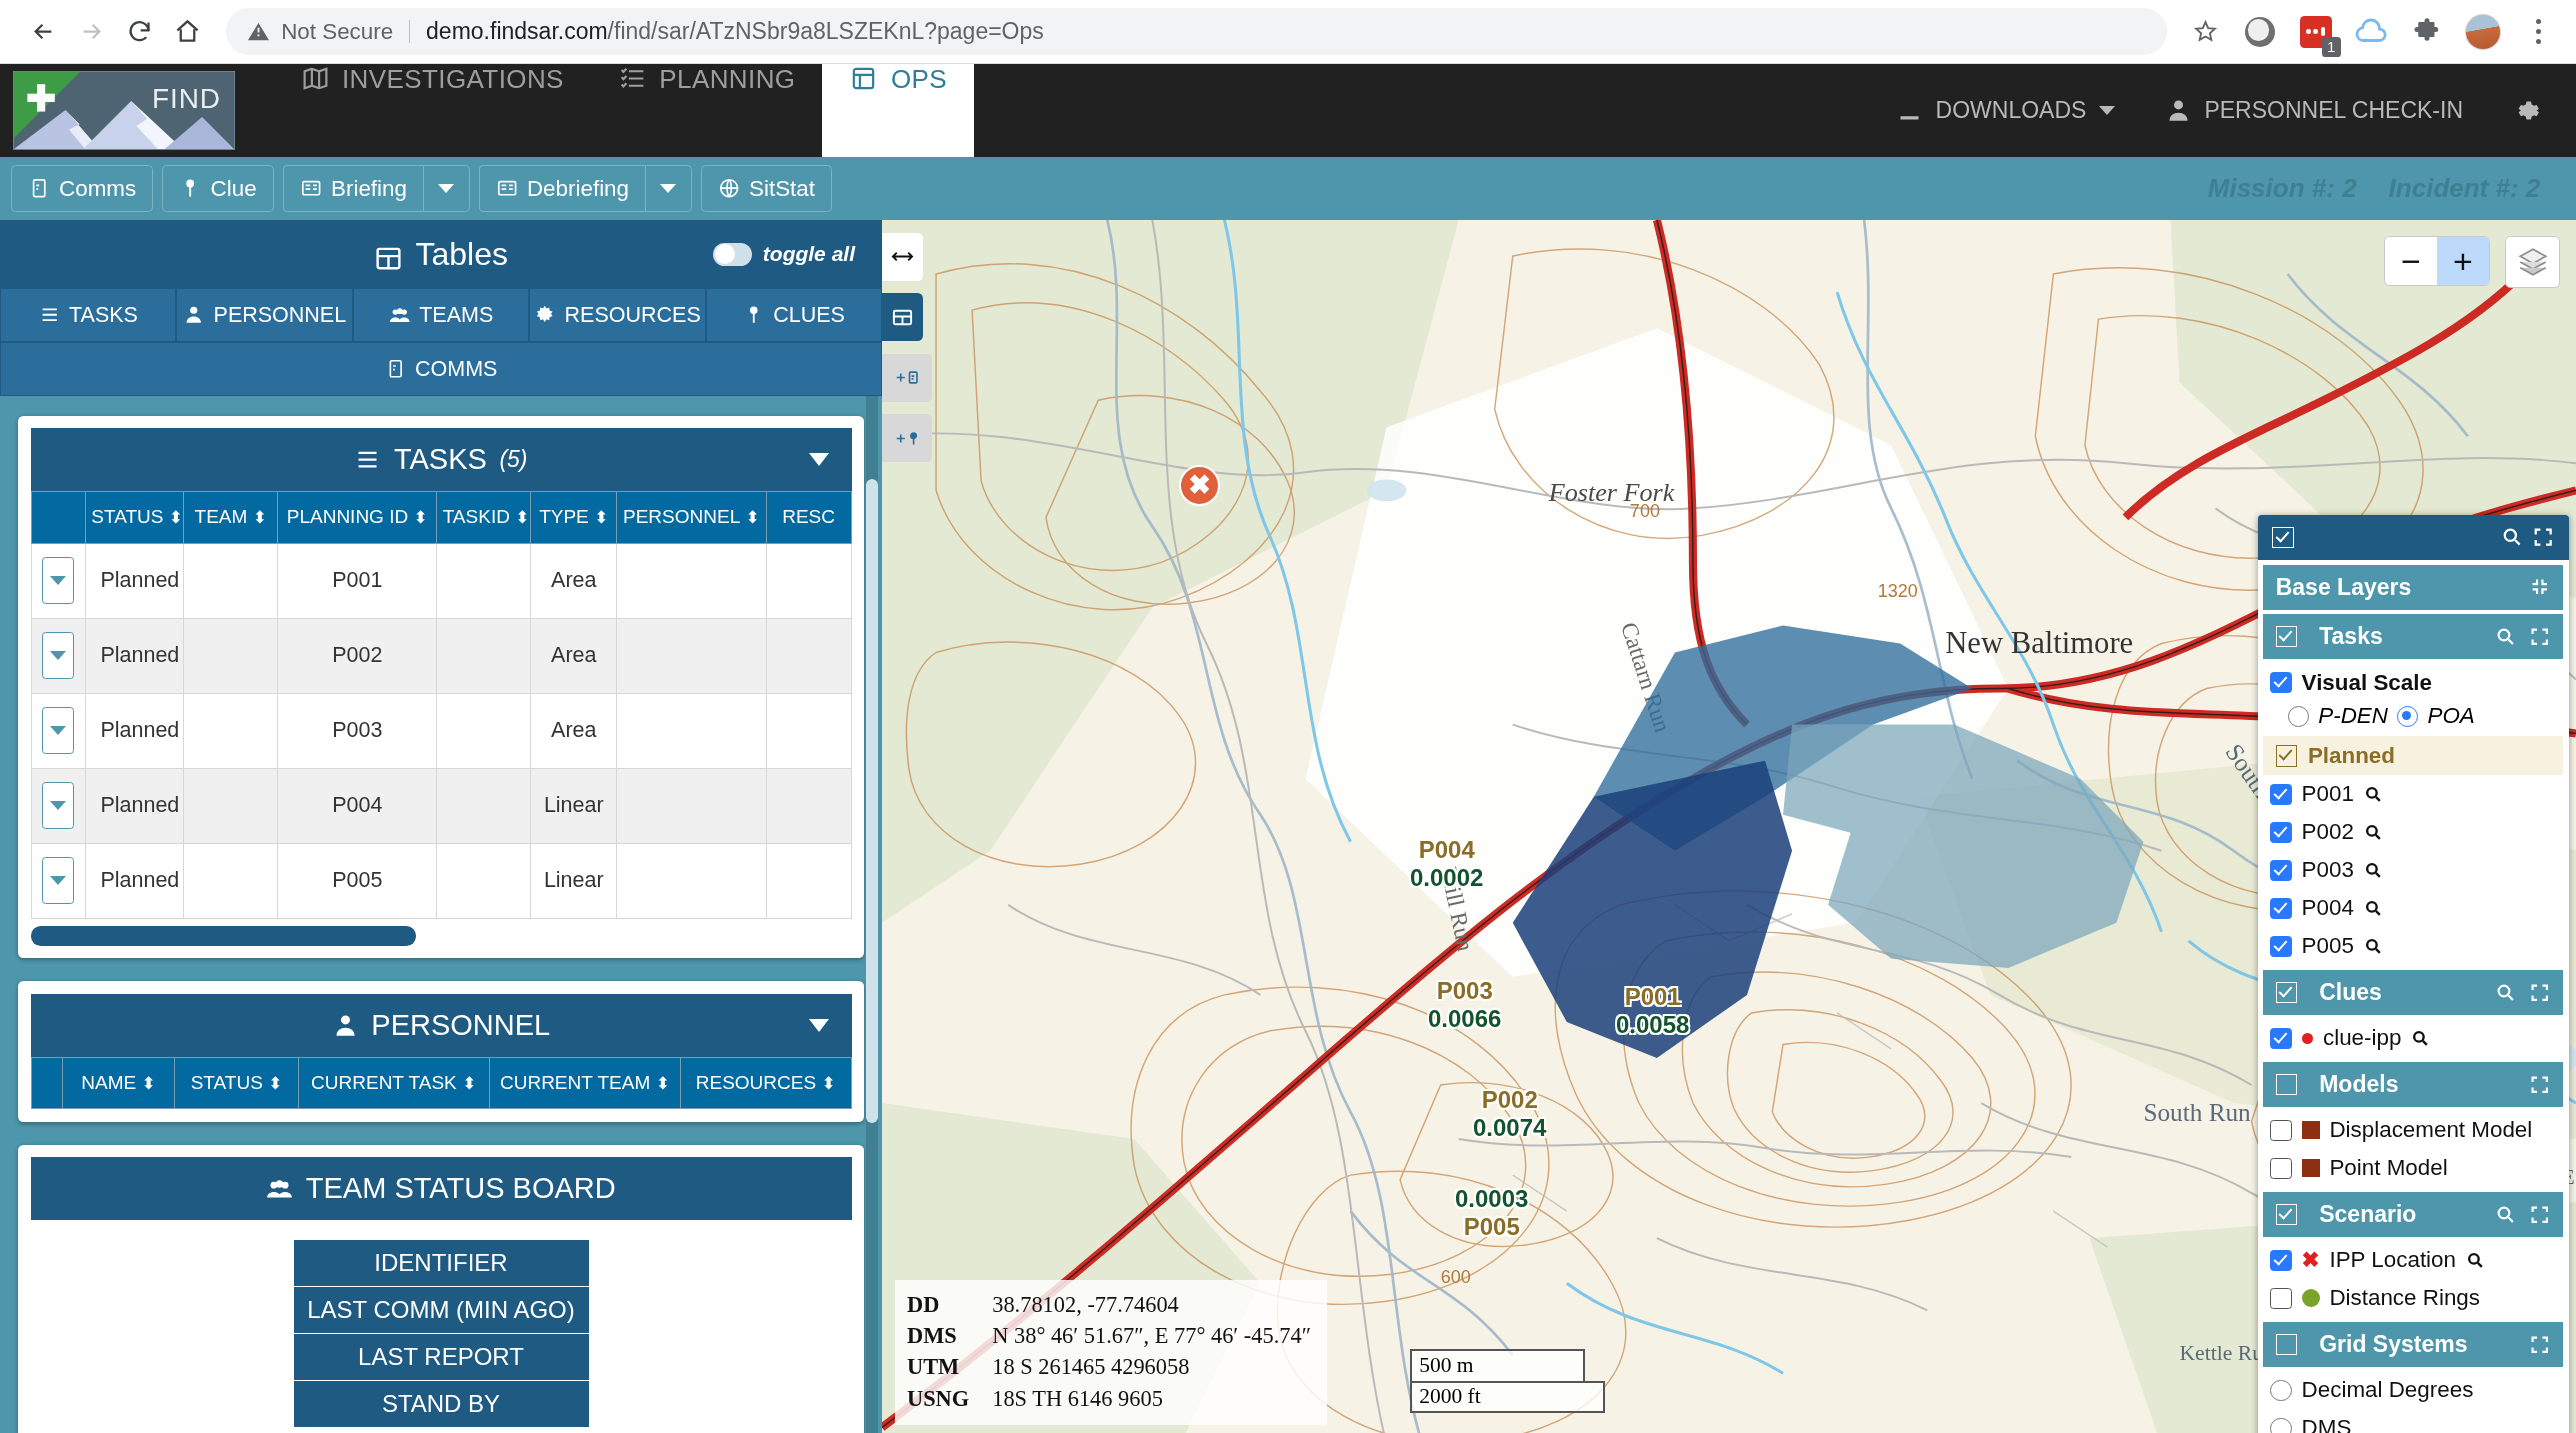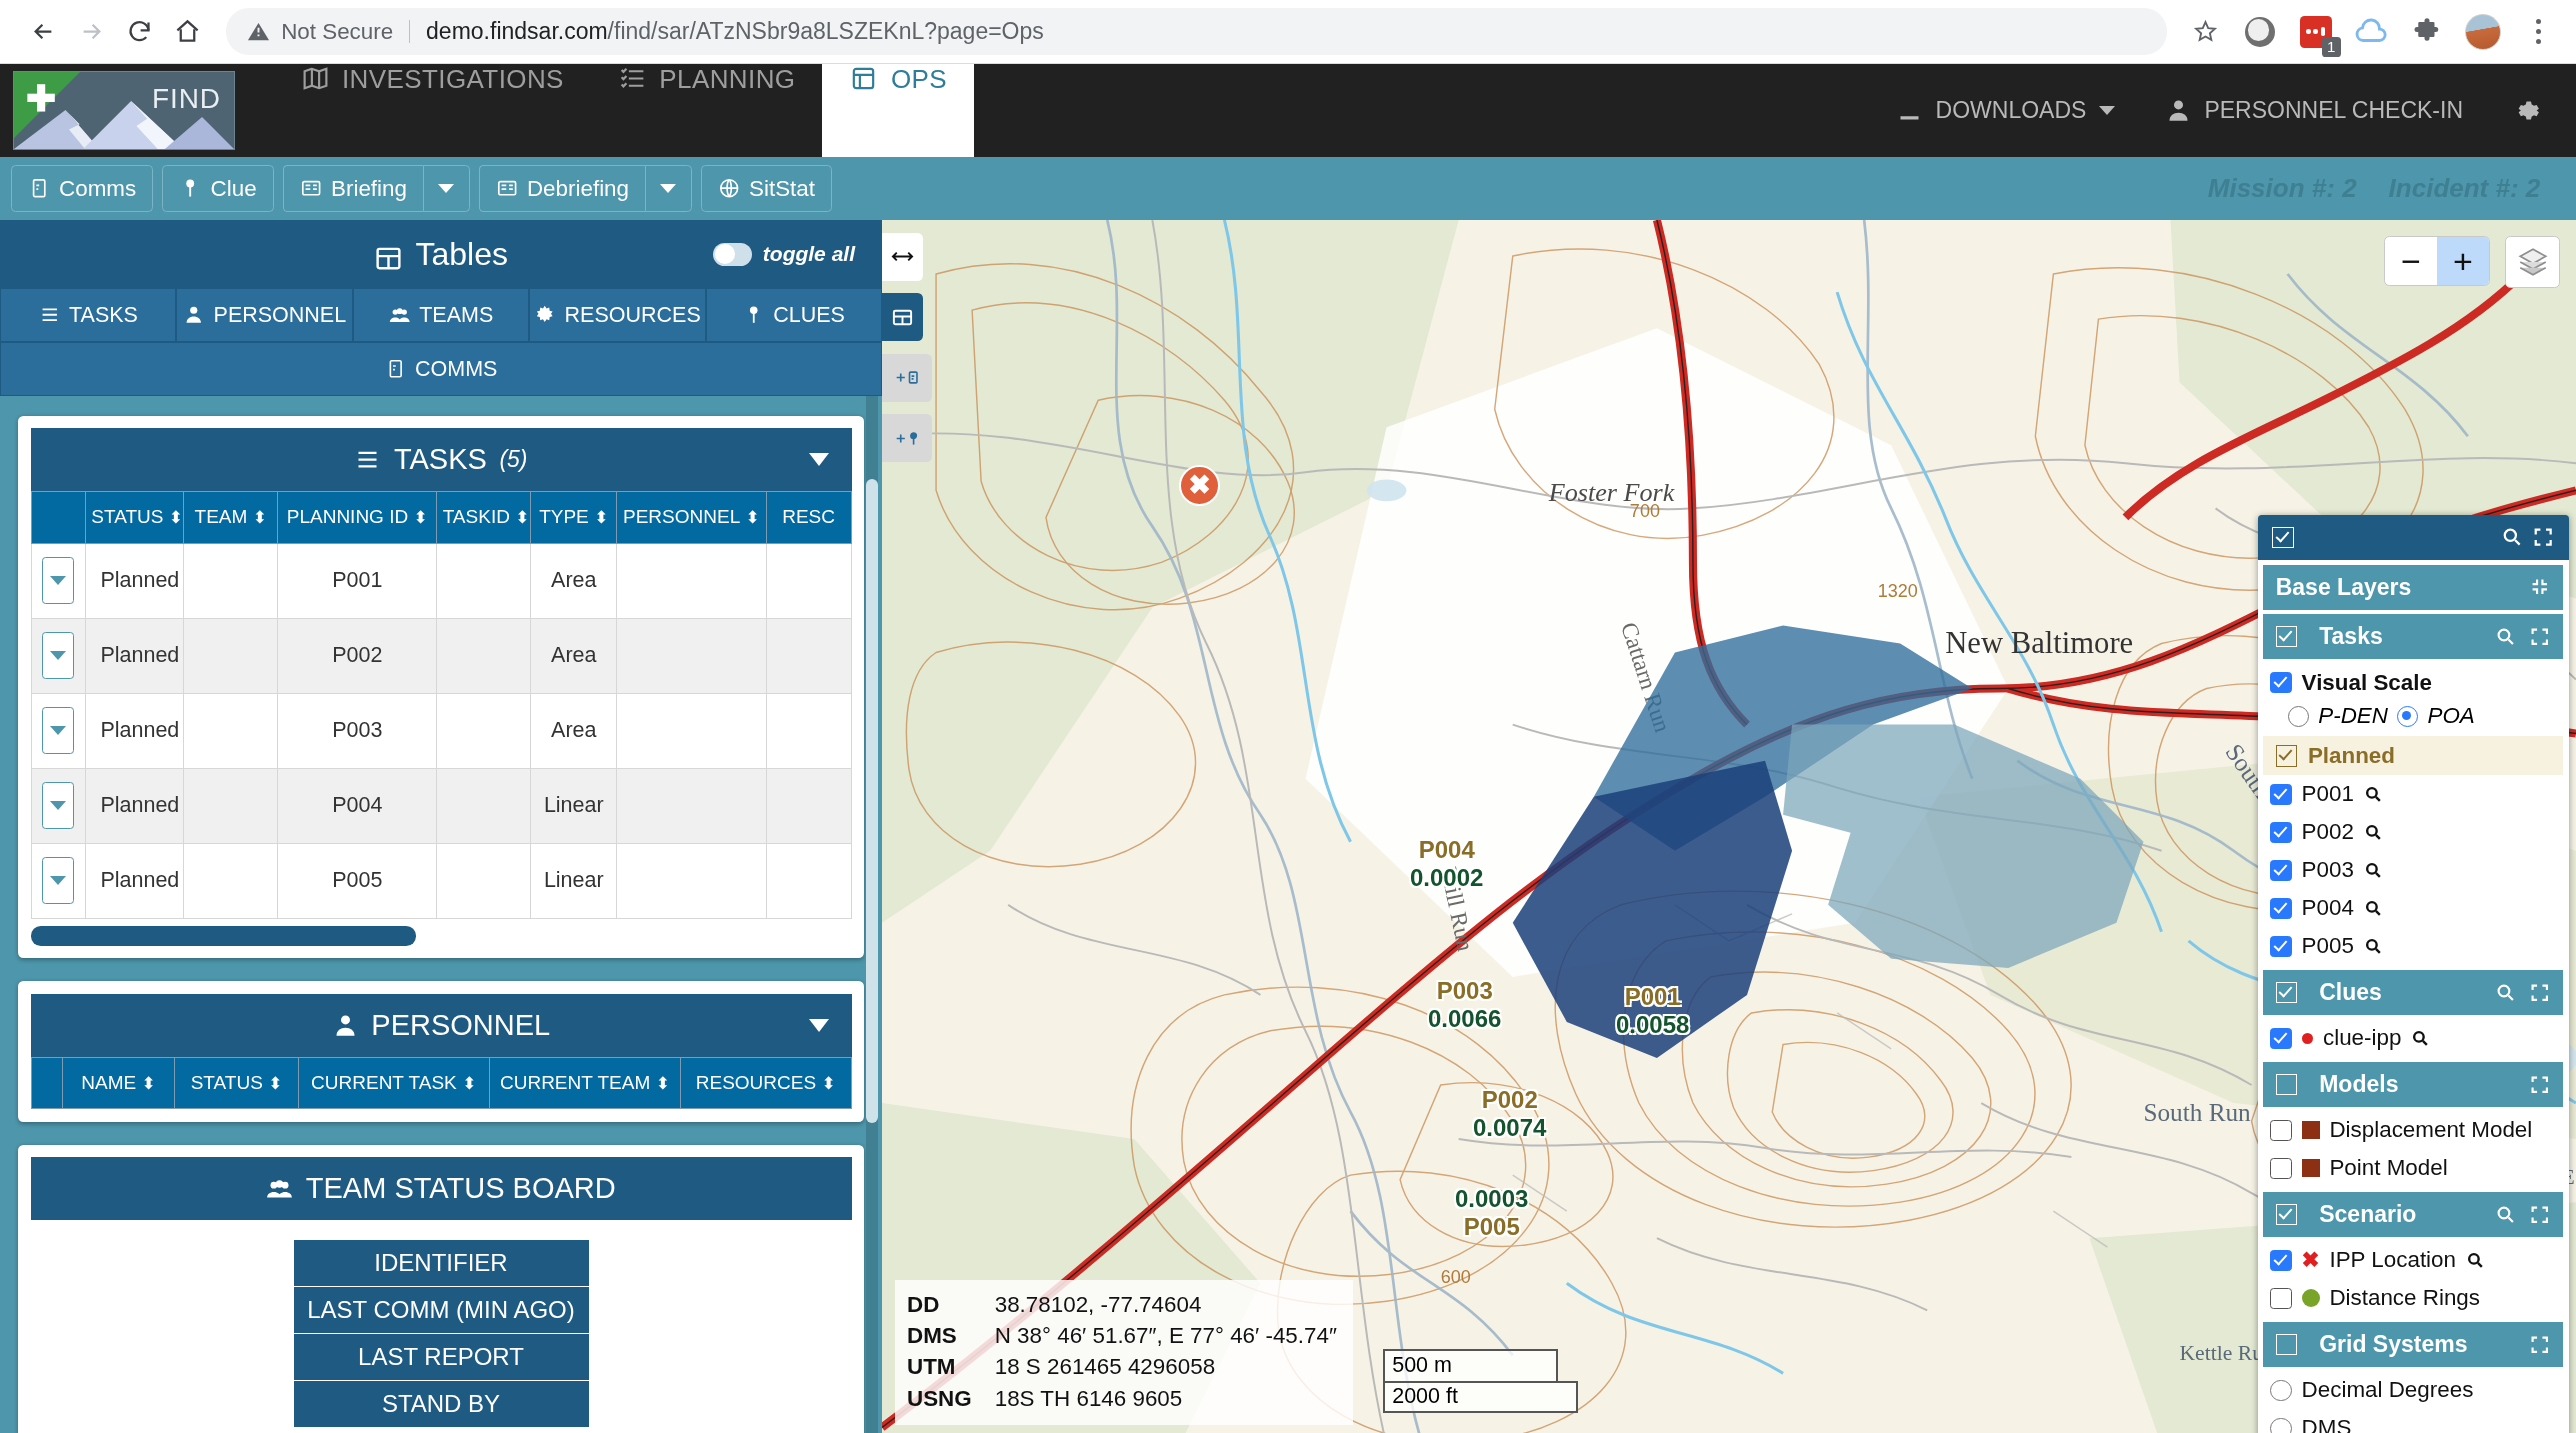--- a/index.html
+++ b/index.html
@@ -240,24 +240,24 @@
   .swatch { width: 18px;height:18px; display:inline-block; flex:0 0 auto;}
   .swatch.circle { border-radius:50%; }
   .radio-line { display:flex;align-items:center;gap:9px;padding: 1.8px 0 7.2px 30px; font-size:22.4px;font-style:italic;}
 
   
   .coordbox {
     position:absolute; left: 12.5px; bottom: 9px; z-index: 16;
     background: rgba(255,255,255,0.82); padding: 9px 16px 10.7px 12.5px;
     font-size: 22.4px; color:#111;
   }
-  .coordbox table { border-collapse: collapse; }
+  .coordbox table { border-collapse: collapse; font-family: Liberation Serif, serif; }
   .coordbox td { padding: 2.7px 0; }
   .coordbox td.lbl { font-weight: 700; padding-right: 23px; }
-  .scalebar { position:absolute; left: 501px; bottom: 21.5px; z-index: 16; width: 224px;}
+  .scalebar { position:absolute; left: 528px; bottom: 21.5px; z-index: 16; width: 224px; font-family: Liberation Serif, serif;}
   .scale-line { border: 2.7px solid #555; border-top: none; height: 23px; background: rgba(255,255,255,.78);
     display:flex; align-items:center; padding-left: 7.2px; font-size: 21.5px;}
   .scale-line.top { border-bottom:none; border-top: 2.7px solid #555; height: 32px; width: 175px;}
   .scale-line.bot { height: 32px; width: 195px; border-top: 2.7px solid #555; border-bottom: 2.7px solid #555;}
 
   .task-label { position:absolute; z-index: 12; text-align:center; pointer-events:none;}
   .task-label .nm { color:#8a6d27; font-size: 24px; font-weight: 700;
     text-shadow: -1.8px -1.8px 0 #fff, 1.8px -1.8px 0 #fff, -1.8px 1.8px 0 #fff, 1.8px 1.8px 0 #fff;}
   .task-label .val { color:#14532d; font-size: 24px; font-weight: 700;
     text-shadow: -1.8px -1.8px 0 #fff, 1.8px -1.8px 0 #fff, -1.8px 1.8px 0 #fff, 1.8px 1.8px 0 #fff;}

